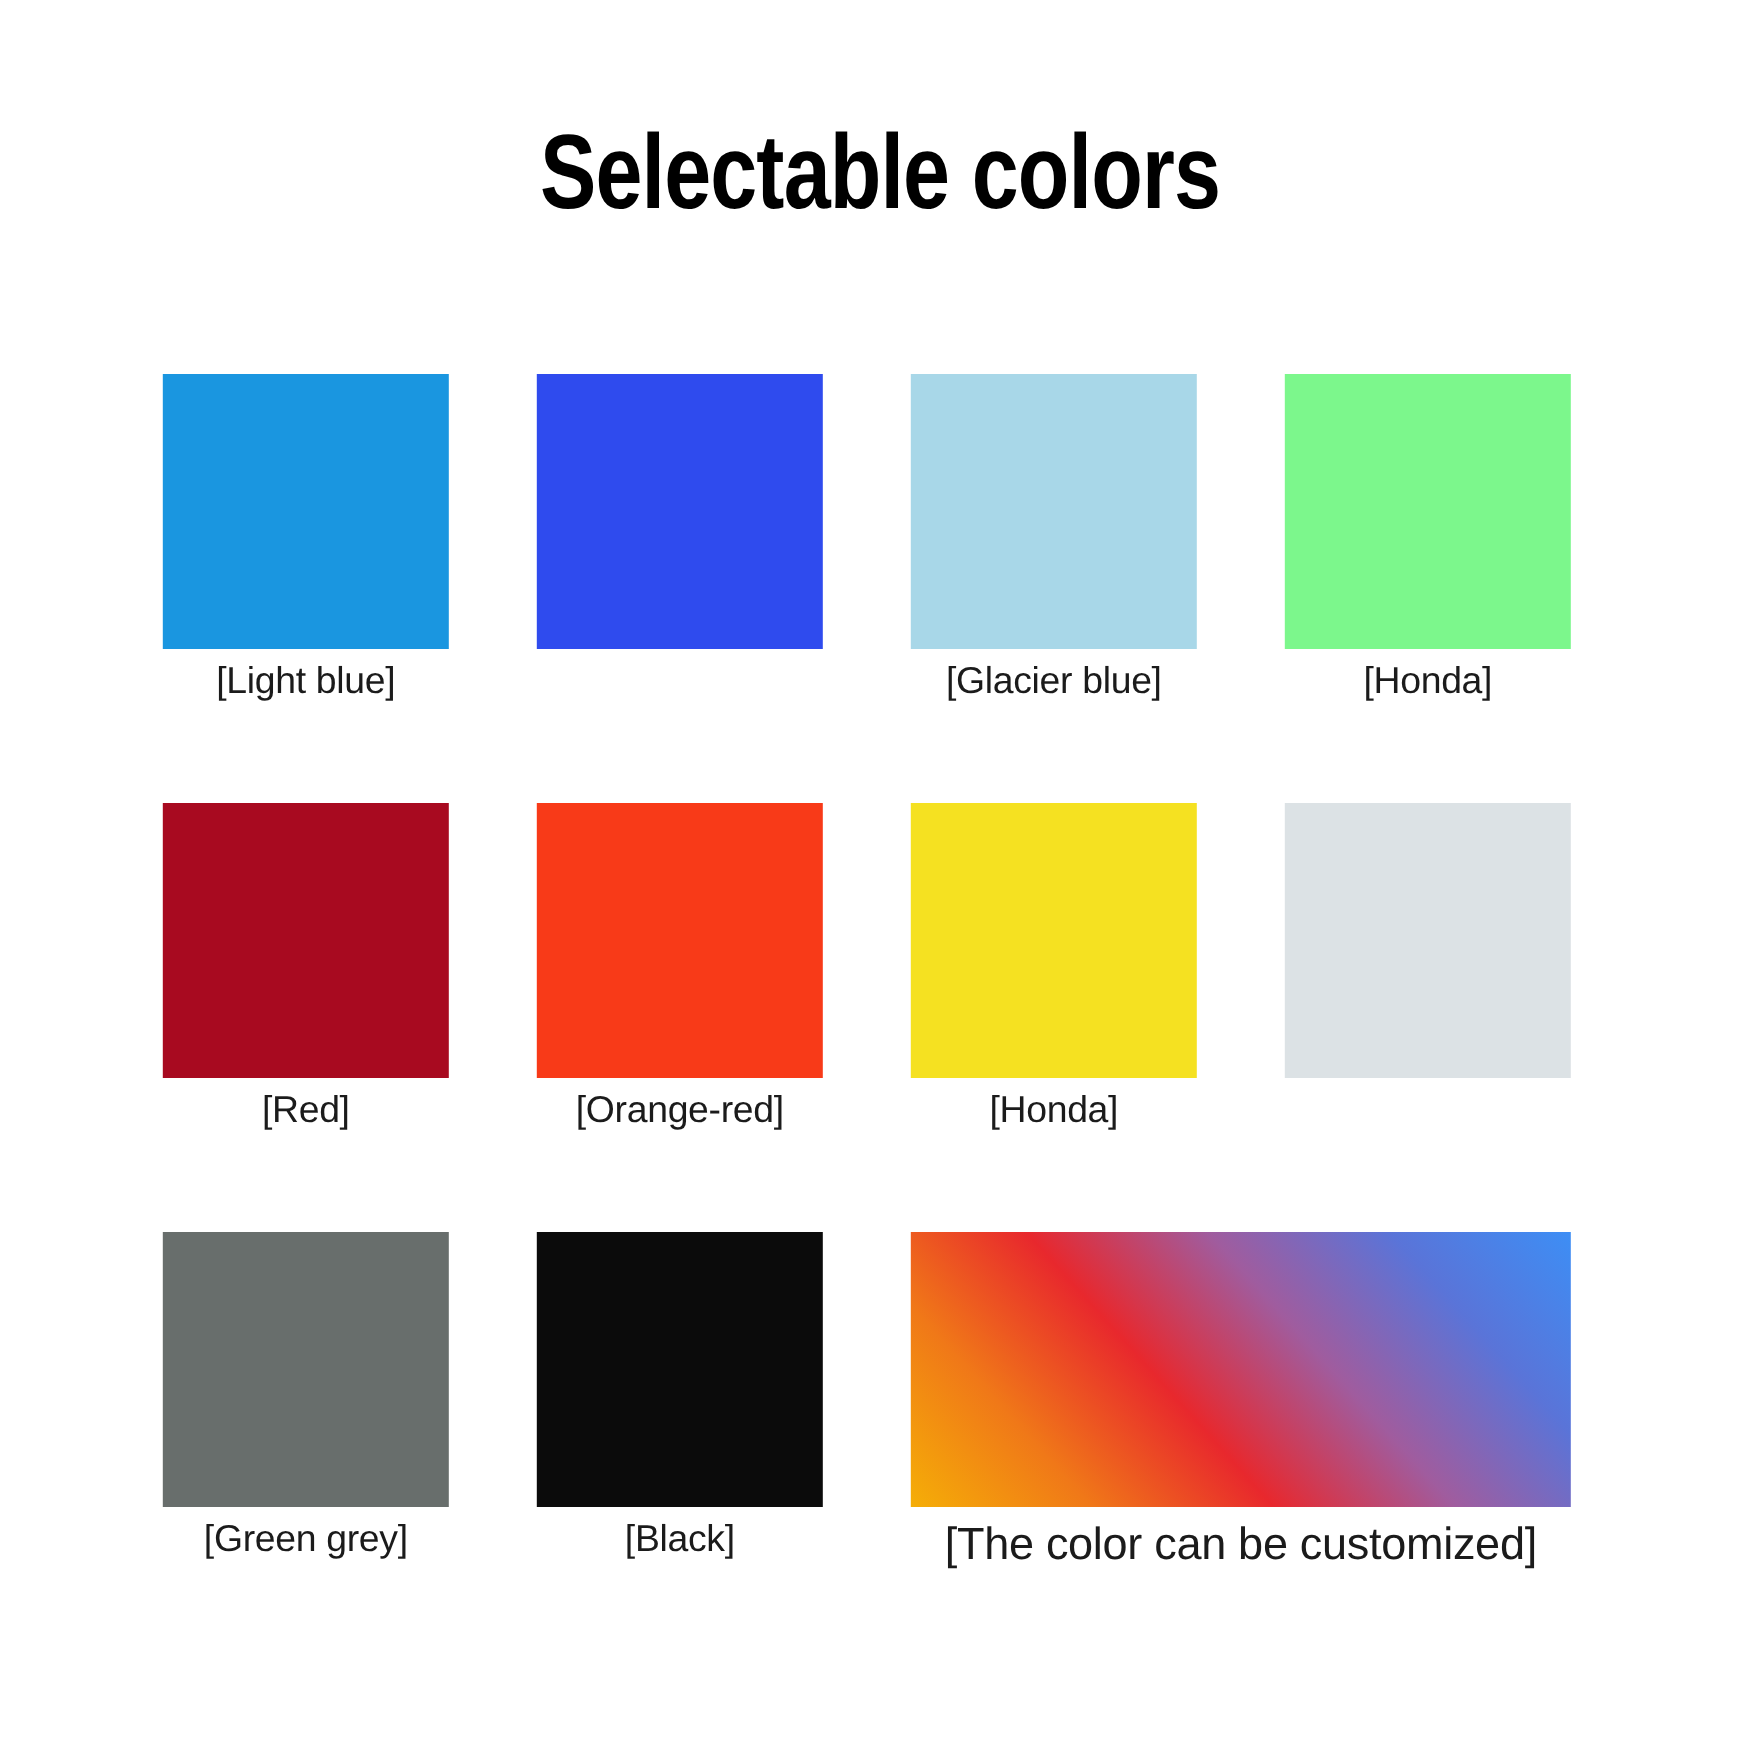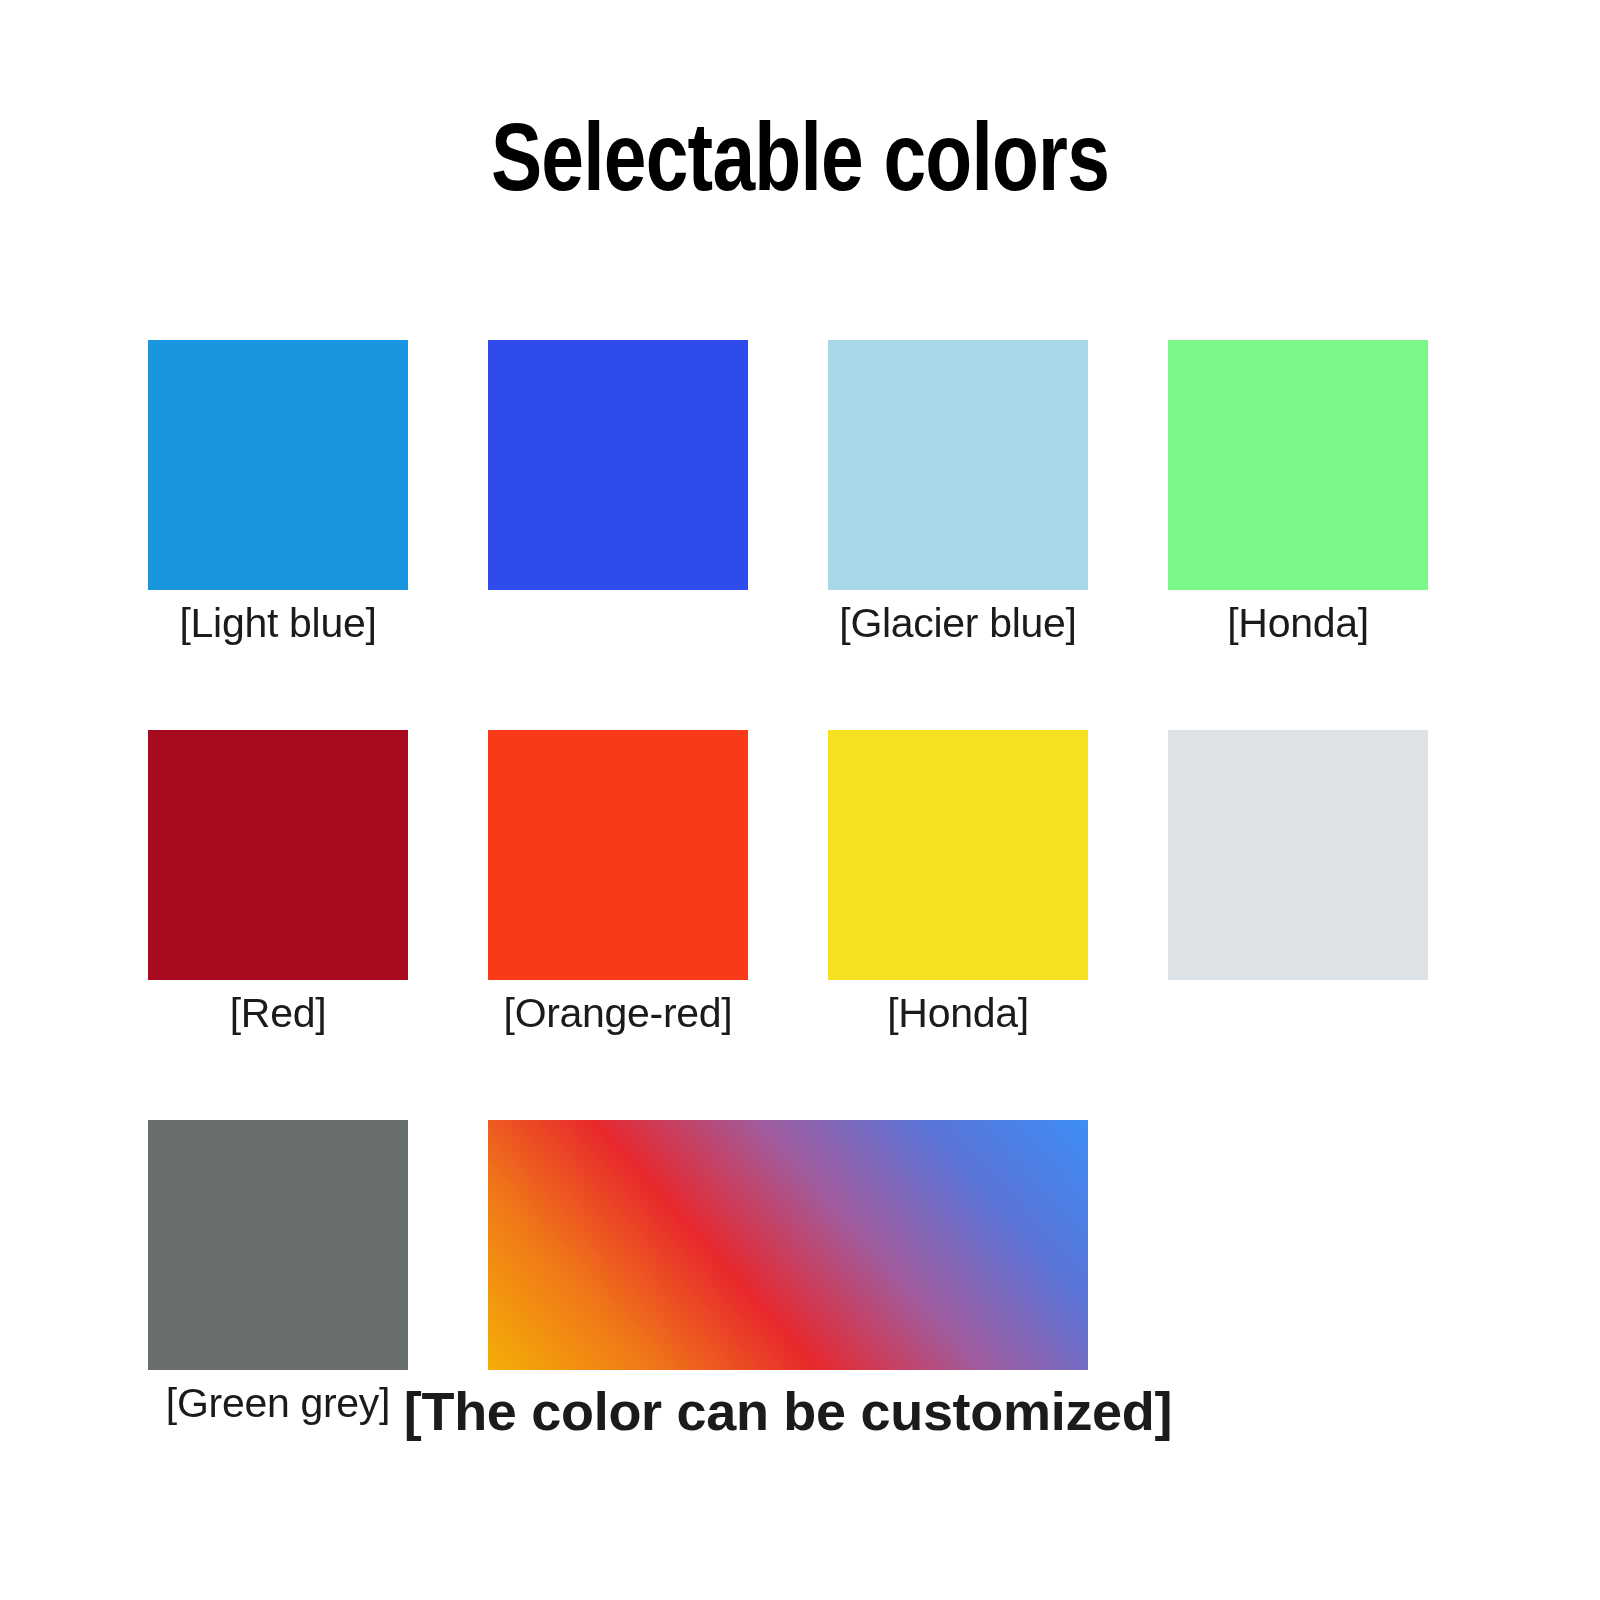--- a/index.html
+++ b/index.html
@@ -62,31 +62,30 @@
 
   .swatch-cell.wide .swatch-chip {
     width: 600px;
   }
 
   .swatch-label {
     position: absolute;
     top: 258px;
     left: 50%;
     transform: translateX(-50%);
-    font-size: 41px;
+    font-size: 34px;
     font-weight: 400;
     line-height: 1.25;
     color: #1b1b1b;
     white-space: nowrap;
     letter-spacing: -0.3px;
   }
 
   .swatch-cell.wide .swatch-label {
-    font-size: 54px;
-    font-weight: bold;
+    font-size: 41px;
   }
 </style>
 </head>
 <body>
 
 <div id="page-title">Selectable colors</div>
 
 <div id="swatch-grid">
     <div class="swatch-cell">
       <div class="swatch-chip" style="background: rgb(26, 150, 224);"></div>
@@ -115,17 +114,21 @@
       <div class="swatch-chip" style="background: rgb(245, 225, 33);"></div>
       <div class="swatch-label">[Honda]</div>
     </div>
     <div class="swatch-cell">
       <div class="swatch-chip" style="background: rgb(220, 226, 229);"></div>
     </div>
     <div class="swatch-cell">
       <div class="swatch-chip" style="background: rgb(104, 110, 108);"></div>
       <div class="swatch-label">[Green grey]</div>
     </div>
+    <div class="swatch-cell">
+      <div class="swatch-chip" style="background: rgb(11, 11, 11);"></div>
+      <div class="swatch-label">[Black]</div>
+    </div>
     <div class="swatch-cell wide">
       <div class="swatch-chip" style="background: linear-gradient(48deg, rgb(245, 174, 7), rgb(240, 120, 24), rgb(232, 40, 45), rgb(160, 92, 158), rgb(90, 116, 216), rgb(61, 142, 245));"></div>
       <div class="swatch-label">[The color can be customized]</div>
     </div>
   </div>
 
 </body></html>

